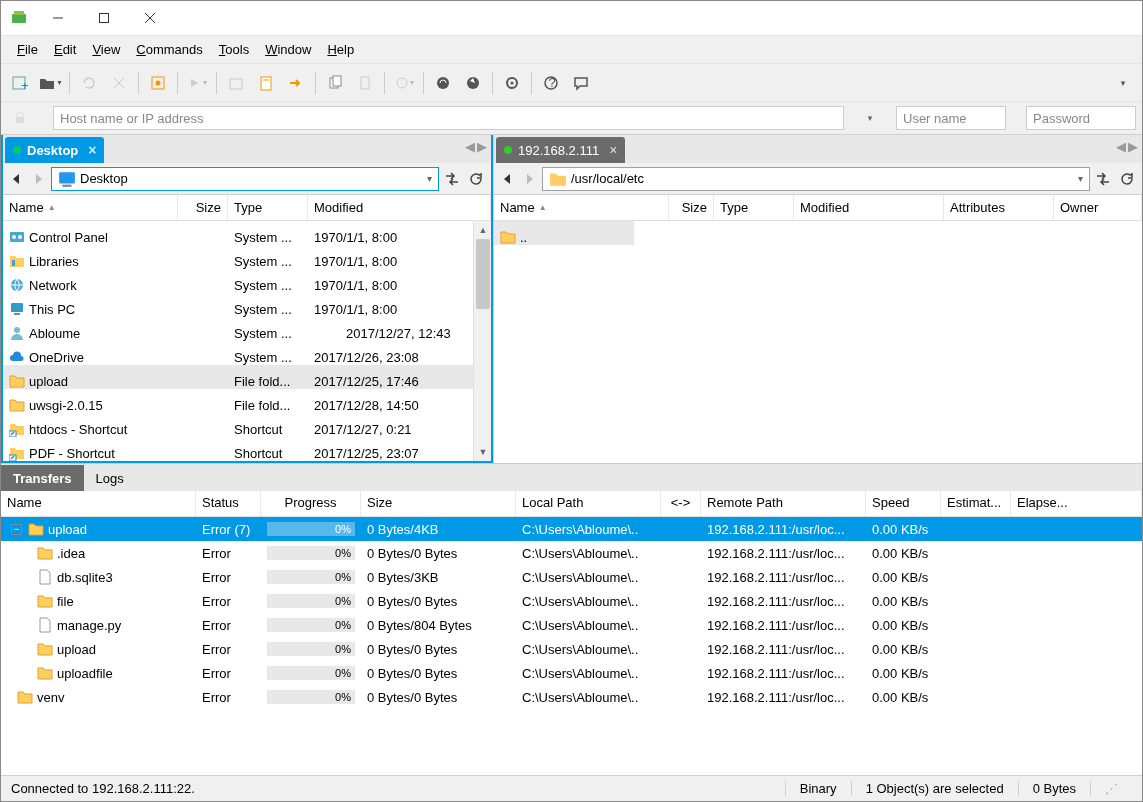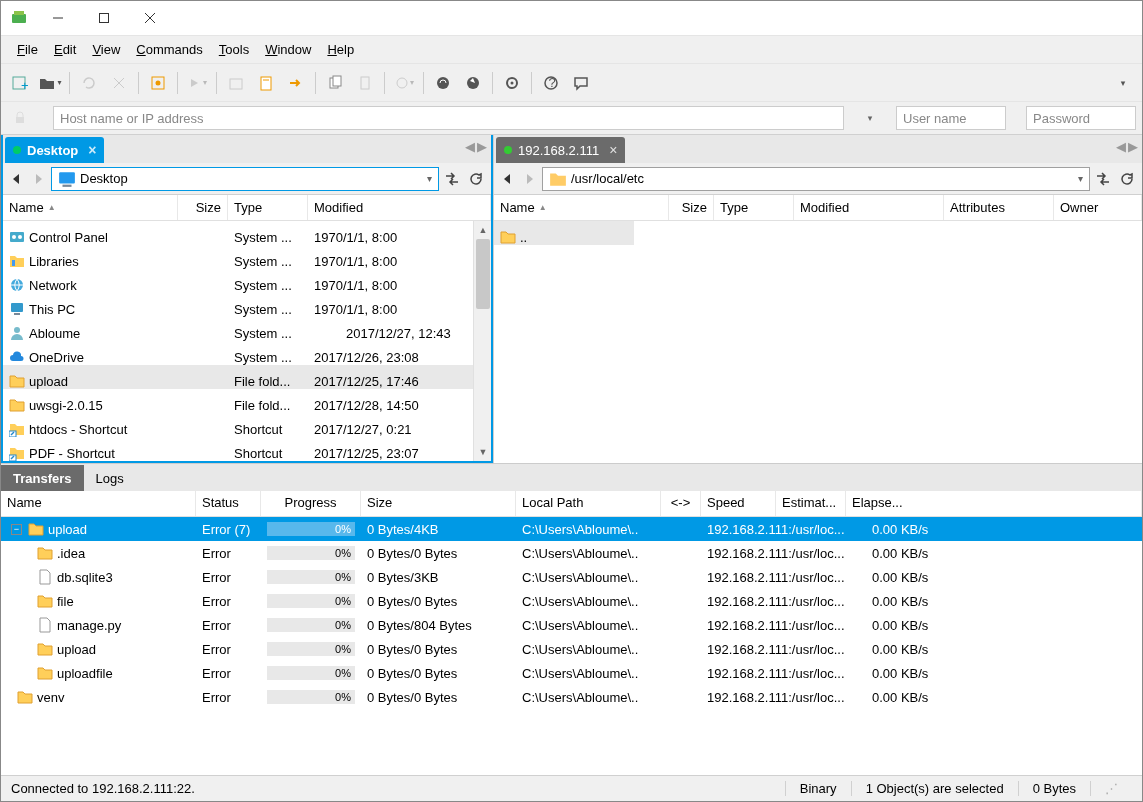--- a/index.html
+++ b/index.html
@@ -508,20 +508,21 @@
   <div class="btab">Logs</div>
 </div>
 
 <div class="xferheader">
   <div style="width:195px;">Name</div>
   <div style="width:65px;">Status</div>
   <div style="width:100px;text-align:center;">Progress</div>
   <div style="width:155px;">Size</div>
   <div style="width:145px;">Local Path</div>
   <div style="width:40px;text-align:center;">&lt;-&gt;</div>
+  <div style="width:165px;">Remote Path</div>
   <div style="width:75px;">Speed</div>
   <div style="width:70px;">Estimat...</div>
   <div style="flex:1;">Elapse...</div>
 </div>
 <div class="xferbody" id="xfer-rows">
     <div class="xrow sel">
       <div class="xc" style="width:195px;padding-left:10px;display:flex;align-items:center;"><span class="tree-exp">−</span><span class="fico">
           <svg viewBox="0 0 16 16">
             <path d="M1 3h5l2 2h7v9H1z" fill="#ffcf5a" stroke="#e0a030"></path>
           </svg>

